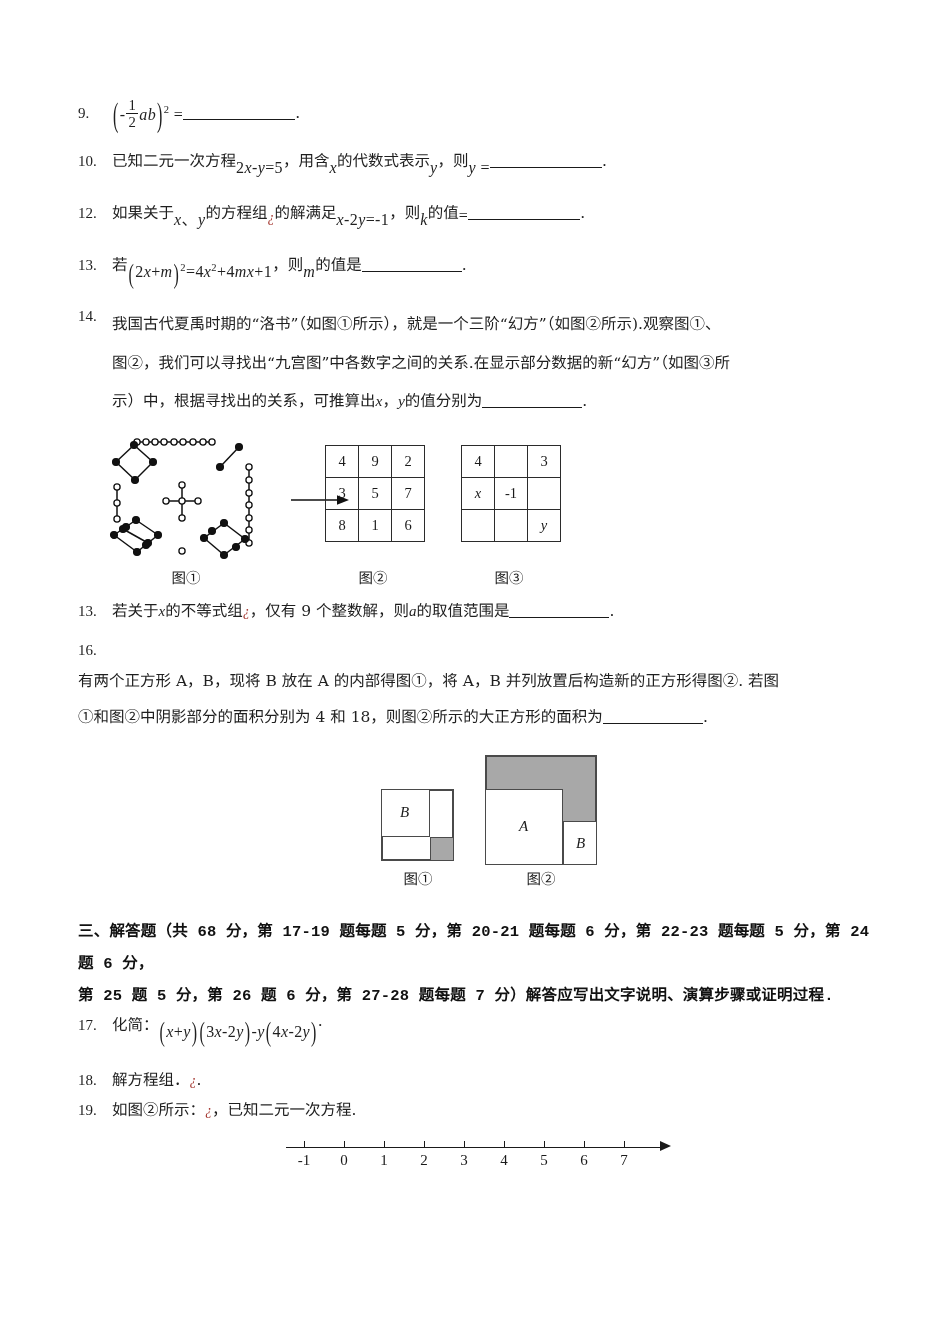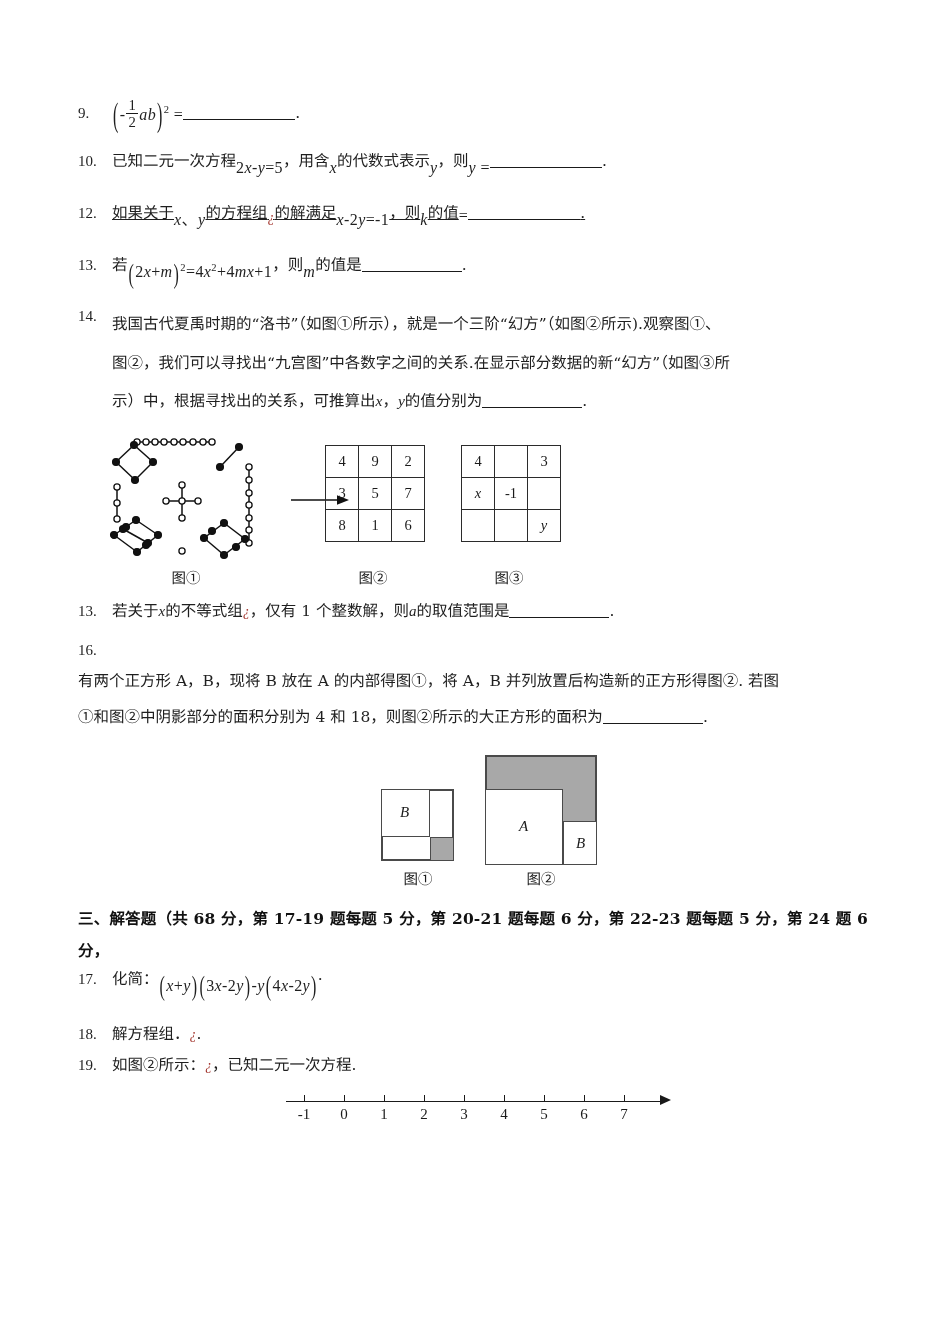--- a/index.html
+++ b/index.html
@@ -184,21 +184,21 @@
 
   <div class="prob" style="margin-bottom:20px;">
     <span class="num">9.</span><span class="mrun" style="top:2px;"><span class="bpwrap"><span class="bp">(</span></span><i class="v">-</i><span class="frac"><span class="t">1</span><span class="b">2</span></span><i class="v">ab</i><span class="bpwrap"><span class="bp">)</span></span><span class="supn">2</span> =</span><span class="blank b-l"></span><span class="cn">.</span>
   </div>
 
   <div class="prob" style="margin-bottom:28px;">
     <span class="num">10.</span><span class="cn">已知二元一次方程</span><span class="mrun">2<i class="v">x</i>-<i class="v">y</i>=5</span><span class="cn">，用含</span><span class="mrun"><i class="v">x</i></span><span class="cn">的代数式表示</span><span class="mrun"><i class="v">y</i></span><span class="cn">，则</span><span class="mrun"><i class="v">y</i> =</span><span class="blank b-l"></span><span class="cn">.</span>
   </div>
 
 
-  <div class="prob" style="margin-bottom:28px;text-decoration:underline;">
+  <div class="prob" style="margin-bottom:28px;">
     <span class="num">12.</span><span class="cn">如果关于</span><span class="mrun"><i class="v">x</i>、</span><span class="mrun"><i class="v">y</i></span><span class="cn">的方程组</span><span class="red" style="font-size:14px;position:relative;top:4px;">¿</span><span class="cn">的解满足</span><span class="mrun"><i class="v">x</i>-2<i class="v">y</i>=-1</span><span class="cn">，则</span><span class="mrun"><i class="v">k</i></span><span class="cn">的值</span><span class="mrun" style="top:3px;">=</span><span class="blank b-l"></span><span class="cn">.</span>
   </div>
 
   <div class="prob" style="margin-bottom:26px;">
     <span class="num">13.</span><span class="cn">若</span><span class="mrun"><span class="bpwrap"><span class="bp" style="transform:scaleY(1.7);">(</span></span>2<i class="v">x</i>+<i class="v">m</i><span class="bpwrap"><span class="bp" style="transform:scaleY(1.7);">)</span></span><span class="supn">2</span>=4<i class="v">x</i><span class="supn">2</span>+4<i class="v">mx</i>+1</span><span class="cn">，则</span><span class="mrun"><i class="v">m</i></span><span class="cn">的值是</span><span class="blank b-m"></span><span class="cn">.</span>
   </div>
 
   <div class="prob">
     <span class="num" style="vertical-align:top;">14.</span><span class="cn" style="display:inline-block;width:760px;vertical-align:top;line-height:2.5;"><span>我国古代夏禹时期的“洛书”（如图①所示），就是一个三阶“幻方”（如图②所示).观察图①、</span><br><span>图②，我们可以寻找出“九宫图”中各数字之间的关系.在显示部分数据的新“幻方”（如图③所</span><br><span>示）中，根据寻找出的关系，可推算出</span><i class="v">x</i><span>，</span><i class="v">y</i><span>的值分别为</span><span class="blank b-m"></span><span>.</span></span>
   </div>
@@ -334,21 +334,21 @@
       </tr>
     </tbody>
         </table>
 
     <div class="cap" style="left:78px;top:131px;width:60px;">图①</div>
     <div class="cap" style="left:265px;top:131px;width:60px;">图②</div>
     <div class="cap" style="left:401px;top:131px;width:60px;">图③</div>
   </div>
 
   <div class="prob" style="margin-top:12px;margin-bottom:16px;">
-    <span class="num">13.</span><span class="cn">若关于</span><i class="v" style="font-size:15px;">x</i><span class="cn">的不等式组</span><span class="red" style="font-size:14px;">¿</span><span class="cn">，仅有 1 个整数解，则</span><i class="v" style="font-size:15px;">a</i><span class="cn">的取值范围是</span><span class="blank b-m"></span><span class="cn">.</span>
+    <span class="num">13.</span><span class="cn">若关于</span><i class="v" style="font-size:15px;">x</i><span class="cn">的不等式组</span><span class="red" style="font-size:14px;">¿</span><span class="cn">，仅有 9 个整数解，则</span><i class="v" style="font-size:15px;">a</i><span class="cn">的取值范围是</span><span class="blank b-m"></span><span class="cn">.</span>
   </div>
 
   <div class="prob">
     <span class="num" style="vertical-align:top;">16.</span><span class="cn" style="display:inline-block;width:770px;vertical-align:top;line-height:2.35;"><span>有两个正方形 A，B，现将 B 放在 A 的内部得图①，将 A，B 并列放置后构造新的正方形得图②. 若图</span><br><span>①和图②中阴影部分的面积分别为 4 和 18，则图②所示的大正方形的面积为</span><span class="blank b-m"></span><span>.</span></span>
   </div>
 
   <div class="fig16">
 
     <div class="sq" style="left:303px;top:44px;width:73px;height:72px;border:2px solid #4a4a4a;background:#fff;"></div>
     <div class="sq" style="left:303px;top:44px;width:49px;height:48px;border:1.6px solid #4a4a4a;background:#fff;">
@@ -361,22 +361,23 @@
       <span class="lbl" style="left:33px;top:28px;">A</span>
     </div>
     <div class="sq" style="left:485px;top:76px;width:34px;height:44px;border:1.8px solid #4a4a4a;background:#fff;">
       <span class="lbl" style="left:12px;top:13px;">B</span>
     </div>
 
     <div class="cap" style="left:310px;top:122px;width:60px;">图①</div>
     <div class="cap" style="left:433px;top:122px;width:60px;">图②</div>
   </div>
 
-  <div class="sec-head" style="margin-top:8px;">
+  <div class="sec-head" style="margin-top:22px;font-family:Liberation Mono, monospace;">
     <div>三、解答题（共 68 分，第 17-19 题每题 5 分，第 20-21 题每题 6 分，第 22-23 题每题 5 分，第 24 题 6 分，</div>
+    <div>第 25 题 5 分，第 26 题 6 分，第 27-28 题每题 7 分）解答应写出文字说明、演算步骤或证明过程.</div>
   </div>
 
   <div class="prob" style="margin-bottom:30px;">
     <span class="num">17.</span><span class="cn">化简：</span><span class="mrun"><span class="bpwrap"><span class="bp" style="transform:scaleY(1.7);">(</span></span><i class="v">x</i>+<i class="v">y</i><span class="bpwrap"><span class="bp" style="transform:scaleY(1.7);">)</span></span><span class="bpwrap"><span class="bp" style="transform:scaleY(1.7);">(</span></span>3<i class="v">x</i>-2<i class="v">y</i><span class="bpwrap"><span class="bp" style="transform:scaleY(1.7);">)</span></span>-<i class="v">y</i><span class="bpwrap"><span class="bp" style="transform:scaleY(1.7);">(</span></span>4<i class="v">x</i>-2<i class="v">y</i><span class="bpwrap"><span class="bp" style="transform:scaleY(1.7);">)</span></span></span><span class="cn" style="position:relative;top:-4px;">.</span>
   </div>
 
   <div class="prob" style="margin-bottom:6px;">
     <span class="num">18.</span><span class="cn">解方程组．</span><span class="red" style="font-size:14px;">¿</span><span class="cn">.</span>
   </div>
 

